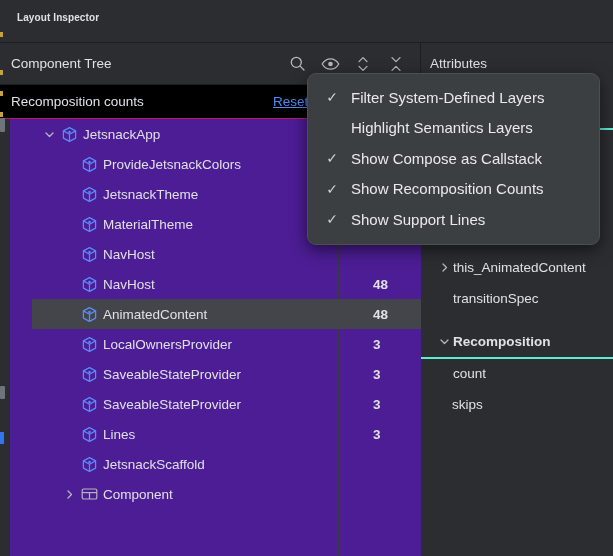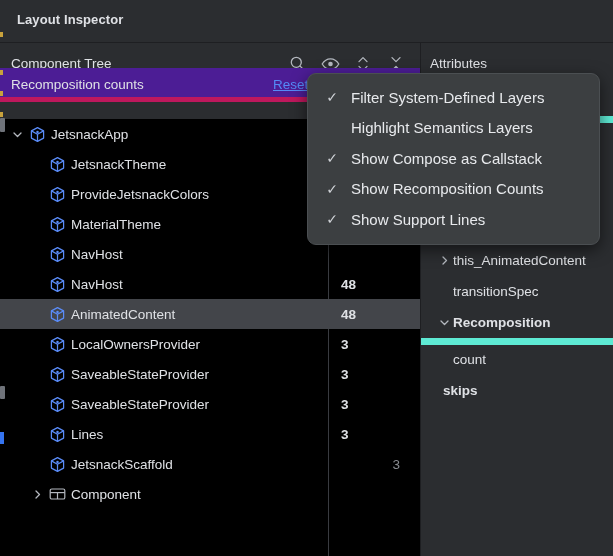--- a/index.html
+++ b/index.html
@@ -27,21 +27,21 @@
     position: absolute;
     left: 0; top: 0;
     width: 613px; height: 43px;
     background: #2b2d30;
     border-bottom: 1px solid #1e1f22;
     box-sizing: border-box;
   }
   .titlebar-text {
     position: absolute;
     left: 17px; top: 12px;
-    font-size: 13px;
+    font-size: 10px;
     font-weight: bold;
     color: #dfe1e5;
     letter-spacing: .1px;
   }
 
   
   .tree-toolbar {
     position: absolute;
     left: 0; top: 43px;
     width: 420px; height: 42px;
@@ -68,24 +68,24 @@
     display: flex;
     align-items: center;
     justify-content: center;
     color: #b4b8bf;
     cursor: pointer;
   }
 
   
   .recomp-row {
     position: absolute;
-    left: 0; top: 68px;
+    left: 0; top: 85px;
     width: 420px; height: 34px;
-    background: #4c1d95;
-    border-bottom: 5px solid #be185d;
+    background: #000000;
+    border-bottom: 1px solid #be185d;
     box-sizing: border-box;
   }
   .recomp-label {
     position: absolute;
     left: 11px; top: 9px;
     font-size: 13.5px;
     color: #dfe1e5;
   }
   .recomp-reset {
     position: absolute;
@@ -116,24 +116,25 @@
   .vsplit {
     position: absolute;
     left: 420px; top: 43px;
     width: 1px; height: 513px;
     background: #1e1f22;
   }
 
   
   .tree-body {
     position: absolute;
-    left: 0; top: 119px;
+    left: 10px; top: 119px;
     width: 420px; height: 437px;
-    background: #000000;
+    background: #4c1d95;
     overflow: hidden;
+    padding-left: 22px;
   }
   .count-divider {
     position: absolute;
     left: 328px; top: 0;
     width: 1px; height: 437px;
     background: #393b40;
   }
   .tree-row {
     position: relative;
     height: 30px;
@@ -194,21 +195,22 @@
     overflow: hidden;
   }
   .attr-row {
     position: relative;
     height: 30.7px;
     display: flex;
     align-items: center;
     cursor: pointer;
   }
   .attr-row.group {
-    border-bottom: 7px solid #5eead4;
+    border-bottom: 2px solid #5eead4;
+    margin-top: 12px;
   }
   .attr-twisty {
     position: absolute;
     width: 13px; height: 13px;
     display: flex;
     align-items: center;
     justify-content: center;
     color: #b4b8bf;
   }
   .attr-label {
@@ -363,32 +365,32 @@
         </div>
         <div class="tree-row">
           <div class="node-icon" style="left: 48px;">
             <svg width="17" height="17" viewBox="0 0 17 17" fill="none" stroke="#5a8cf8" stroke-width="1.25" stroke-linejoin="round">
               <path d="M8.5 1.6 14.6 4.9v7.2L8.5 15.4 2.4 12.1V4.9Z"></path>
               <path d="M2.4 4.9 8.5 8.2l6.1-3.3"></path>
               <path d="M8.5 8.2v7.2"></path>
               <circle cx="8.5" cy="6.1" r="1.25" fill="#5a8cf8" stroke="none"></circle>
             </svg>
           </div>
+          <div class="node-label" style="left: 71px;">ProvideJetsnackColors</div>
+        </div>
+        <div class="tree-row">
+          <div class="node-icon" style="left: 48px;">
+            <svg width="17" height="17" viewBox="0 0 17 17" fill="none" stroke="#5a8cf8" stroke-width="1.25" stroke-linejoin="round">
+              <path d="M8.5 1.6 14.6 4.9v7.2L8.5 15.4 2.4 12.1V4.9Z"></path>
+              <path d="M2.4 4.9 8.5 8.2l6.1-3.3"></path>
+              <path d="M8.5 8.2v7.2"></path>
+              <circle cx="8.5" cy="6.1" r="1.25" fill="#5a8cf8" stroke="none"></circle>
+            </svg>
+          </div>
           <div class="node-label" style="left: 71px;">JetsnackTheme</div>
-        </div>
-        <div class="tree-row">
-          <div class="node-icon" style="left: 48px;">
-            <svg width="17" height="17" viewBox="0 0 17 17" fill="none" stroke="#5a8cf8" stroke-width="1.25" stroke-linejoin="round">
-              <path d="M8.5 1.6 14.6 4.9v7.2L8.5 15.4 2.4 12.1V4.9Z"></path>
-              <path d="M2.4 4.9 8.5 8.2l6.1-3.3"></path>
-              <path d="M8.5 8.2v7.2"></path>
-              <circle cx="8.5" cy="6.1" r="1.25" fill="#5a8cf8" stroke="none"></circle>
-            </svg>
-          </div>
-          <div class="node-label" style="left: 71px;">ProvideJetsnackColors</div>
         </div>
         <div class="tree-row">
           <div class="node-icon" style="left: 48px;">
             <svg width="17" height="17" viewBox="0 0 17 17" fill="none" stroke="#5a8cf8" stroke-width="1.25" stroke-linejoin="round">
               <path d="M8.5 1.6 14.6 4.9v7.2L8.5 15.4 2.4 12.1V4.9Z"></path>
               <path d="M2.4 4.9 8.5 8.2l6.1-3.3"></path>
               <path d="M8.5 8.2v7.2"></path>
               <circle cx="8.5" cy="6.1" r="1.25" fill="#5a8cf8" stroke="none"></circle>
             </svg>
           </div>
@@ -545,21 +547,21 @@
             <svg width="11" height="11" viewBox="0 0 11 11" fill="none" stroke="currentColor" stroke-width="1.3" stroke-linecap="round" stroke-linejoin="round">
               <polyline points="2,4 5.5,7.5 9,4"></polyline>
             </svg>
           </div>
           <div class="attr-label bold" style="left: 32px;">Recomposition</div>
         </div>
         <div class="attr-row">
           <div class="attr-label" style="left: 32px;">count</div>
         </div>
         <div class="attr-row">
-          <div class="attr-label" style="left: 22px; font-weight: bold;">skips</div>
+          <div class="attr-label" style="left: 31px;">skips</div>
         </div>
       </div>
   </div>
 
   <div class="menu">
     <div id="menu-items">
         <div class="menu-item">
           <div class="menu-check">✓</div>
           <div class="menu-label">Filter System-Defined Layers</div>
         </div>

